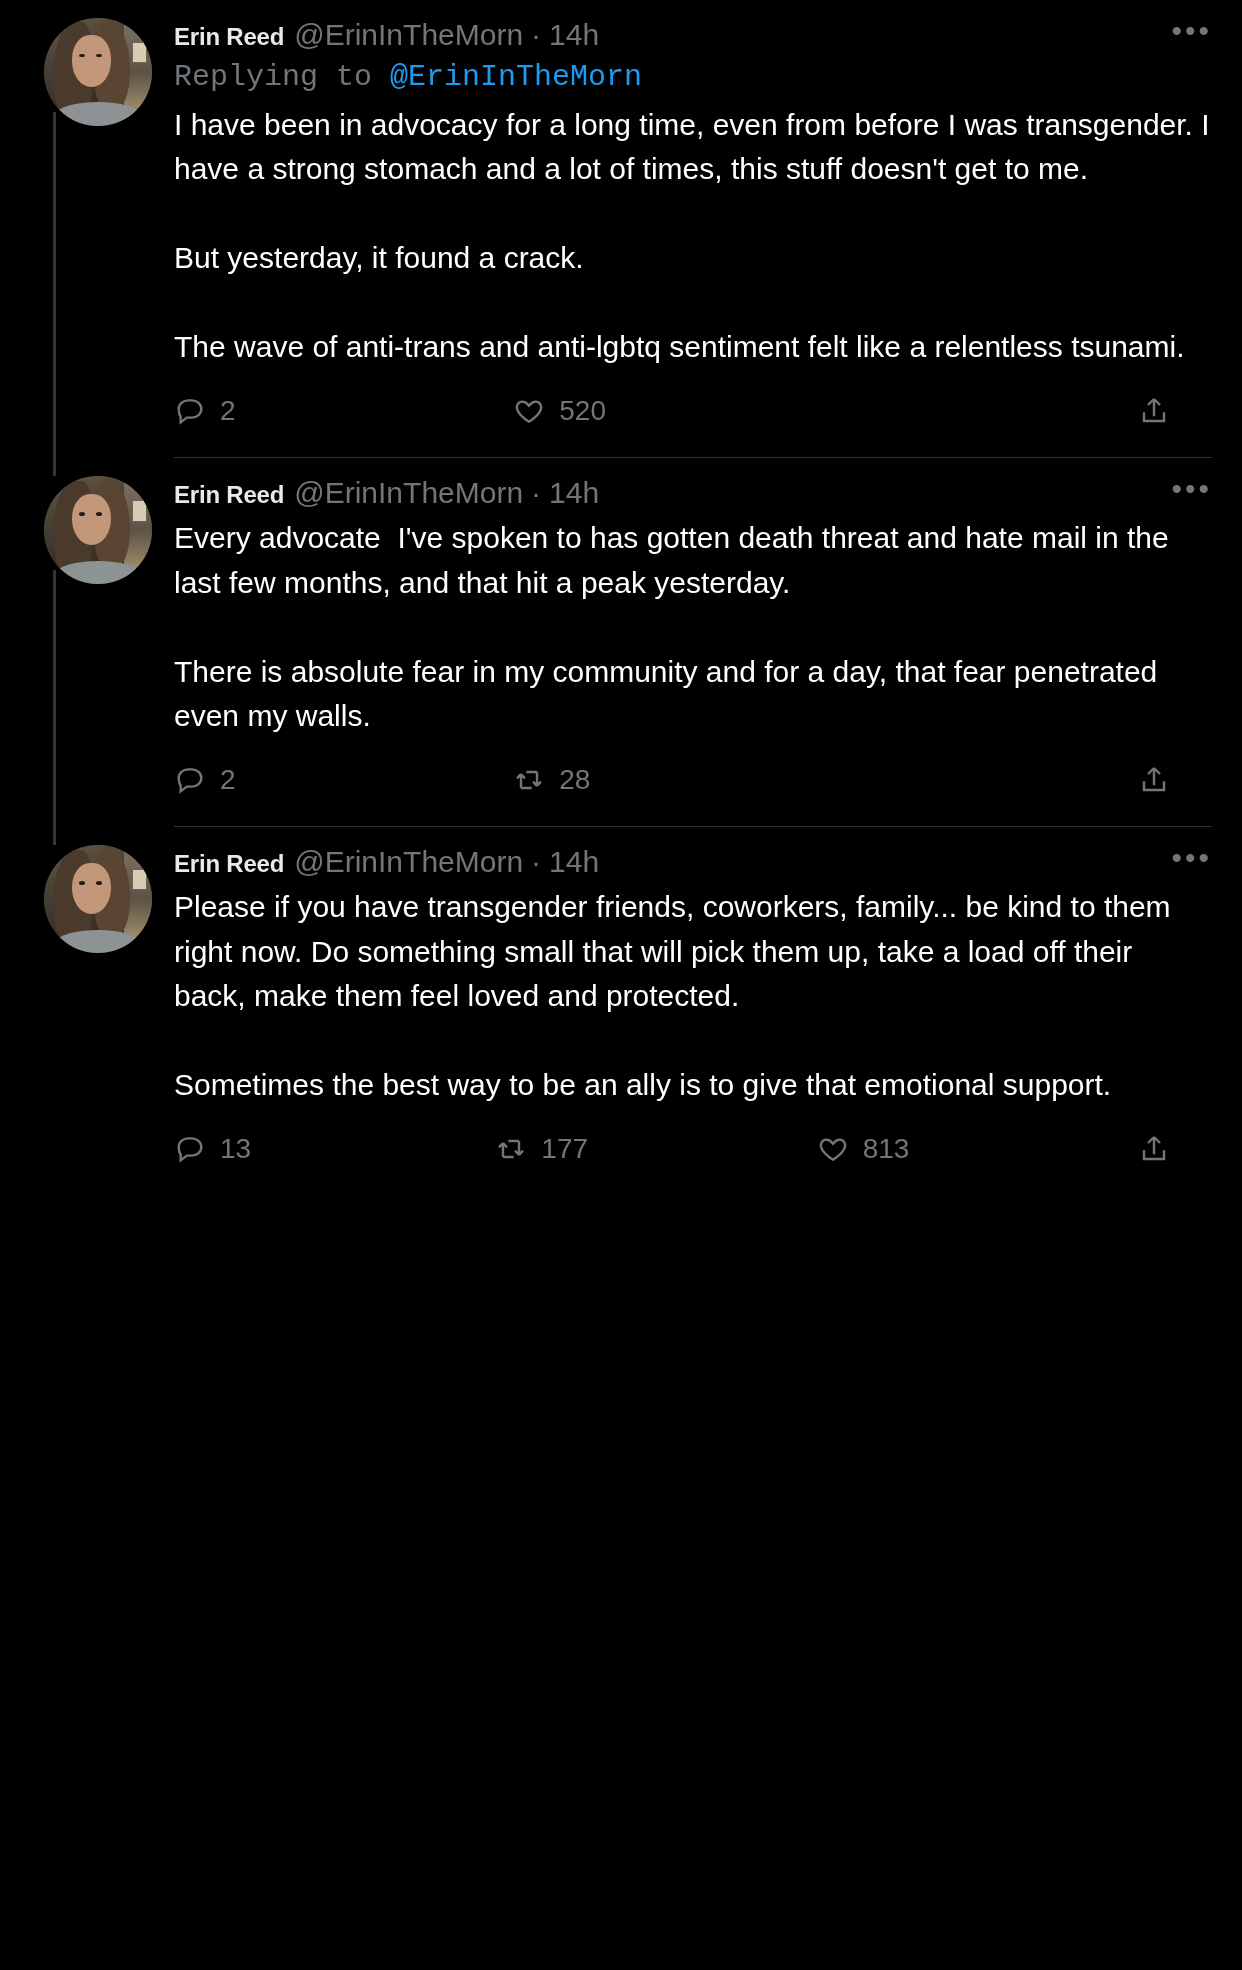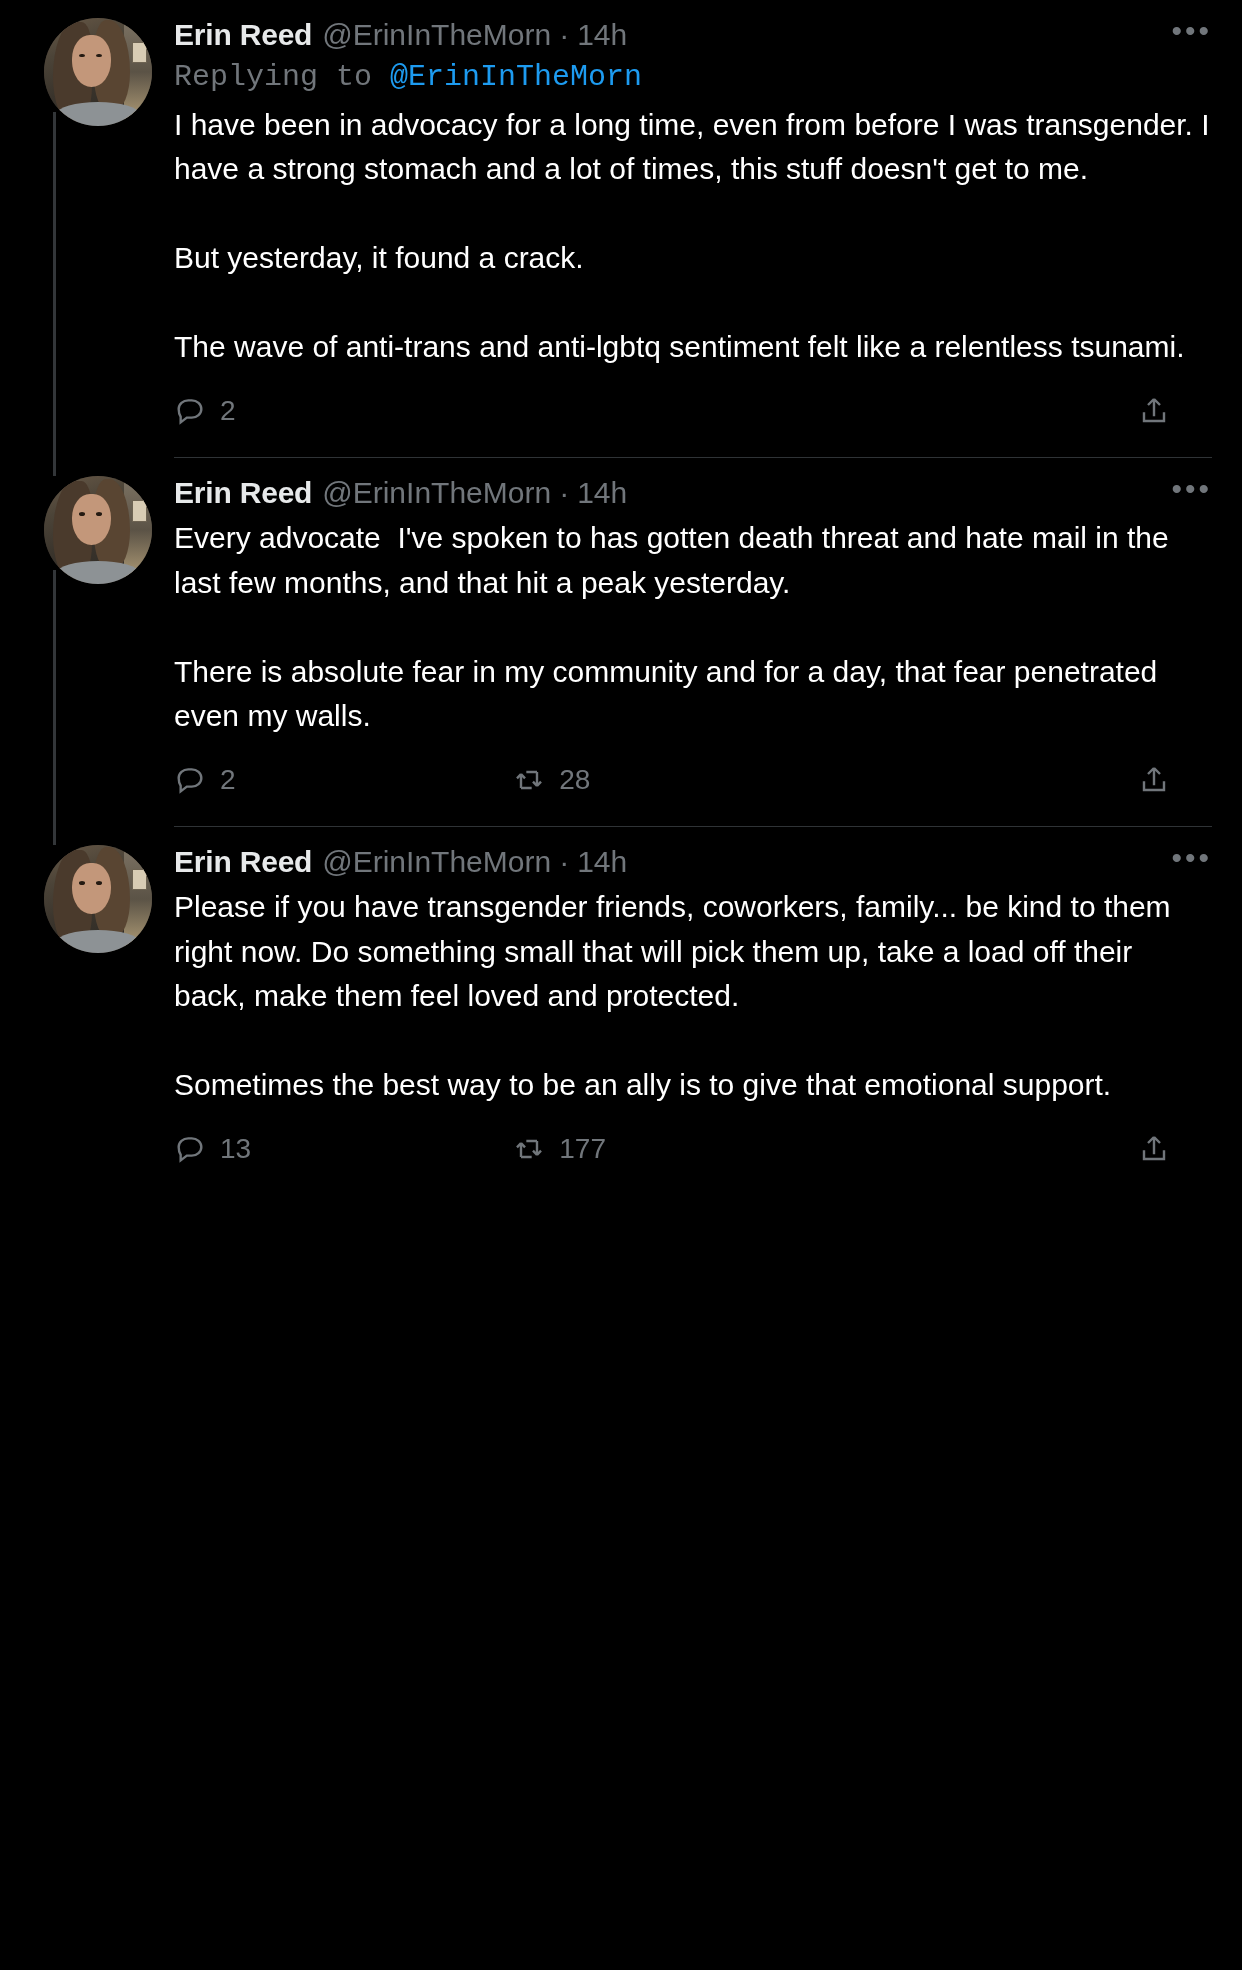--- a/index.html
+++ b/index.html
@@ -128,21 +128,21 @@
   }
   .head {
     display: flex;
     align-items: baseline;
     gap: 0;
     position: relative;
     padding-right: 60px;
   }
   .name {
     font-weight: bold;
-    font-size: 30px;
+    font-size: 24px;
     color: #e7e9ea;
     letter-spacing: -0.2px;
     white-space: nowrap;
   }
   .handle, .dot, .time {
     font-size: 30px;
     color: #71767b;
     white-space: nowrap;
   }
   .handle { margin-left: 10px; }
@@ -247,20 +247,28 @@
 The wave of anti-trans and anti-lgbtq sentiment felt like a relentless tsunami.</div>
       <div class="actions">
         <div class="action">
           <span>
             <svg viewBox="0 0 24 24" fill="none" stroke="#71767b" stroke-width="1.8">
                 <path d="M3.5 10.5c0-3.6 3.2-6.5 7.2-6.5h2.6c4 0 7.2 2.9 7.2 6.5s-3.2 6.5-7.2 6.5H9.6L5 20.5v-4.2C4.1 14.9 3.5 12.8 3.5 10.5z"></path>
               </svg>
           </span>
           <span class="count">2</span>
         </div>
+        <div class="action">
+          <span>
+            <svg viewBox="0 0 24 24" fill="none" stroke="#71767b" stroke-width="1.8">
+                <path d="M12 20s-7.3-4.5-8.8-9C2.2 8 3.9 5 7 5c2 0 3.6 1.2 5 3 1.4-1.8 3-3 5-3 3.1 0 4.8 3 3.8 6-1.5 4.5-8.8 9-8.8 9z"></path>
+              </svg>
+          </span>
+          <span class="count">520</span>
+        </div>
         <div class="action share">
           <span>
             <svg viewBox="0 0 24 24" fill="none" stroke="#71767b" stroke-width="1.8">
                 <path d="M12 3v13M12 3L7.5 7.5M12 3l4.5 4.5"></path>
                 <path d="M4.5 13v6.5h15V13"></path>
               </svg>
           </span>
           <span class="count"></span>
         </div>
       </div>
@@ -364,20 +372,28 @@
         </div>
         <div class="action">
           <span>
             <svg viewBox="0 0 24 24" fill="none" stroke="#71767b" stroke-width="1.8">
                 <path d="M6 18V7.5M6 7.5L3 10.8M6 7.5l3 3.3M18 6v10.5M18 16.5l3-3.3M18 16.5l-3-3.3"></path>
                 <path d="M6 18h8M18 6h-8"></path>
               </svg>
           </span>
           <span class="count">177</span>
         </div>
+        <div class="action">
+          <span>
+            <svg viewBox="0 0 24 24" fill="none" stroke="#71767b" stroke-width="1.8">
+                <path d="M12 20s-7.3-4.5-8.8-9C2.2 8 3.9 5 7 5c2 0 3.6 1.2 5 3 1.4-1.8 3-3 5-3 3.1 0 4.8 3 3.8 6-1.5 4.5-8.8 9-8.8 9z"></path>
+              </svg>
+          </span>
+          <span class="count">813</span>
+        </div>
         <div class="action share">
           <span>
             <svg viewBox="0 0 24 24" fill="none" stroke="#71767b" stroke-width="1.8">
                 <path d="M12 3v13M12 3L7.5 7.5M12 3l4.5 4.5"></path>
                 <path d="M4.5 13v6.5h15V13"></path>
               </svg>
           </span>
           <span class="count"></span>
         </div>
       </div>

